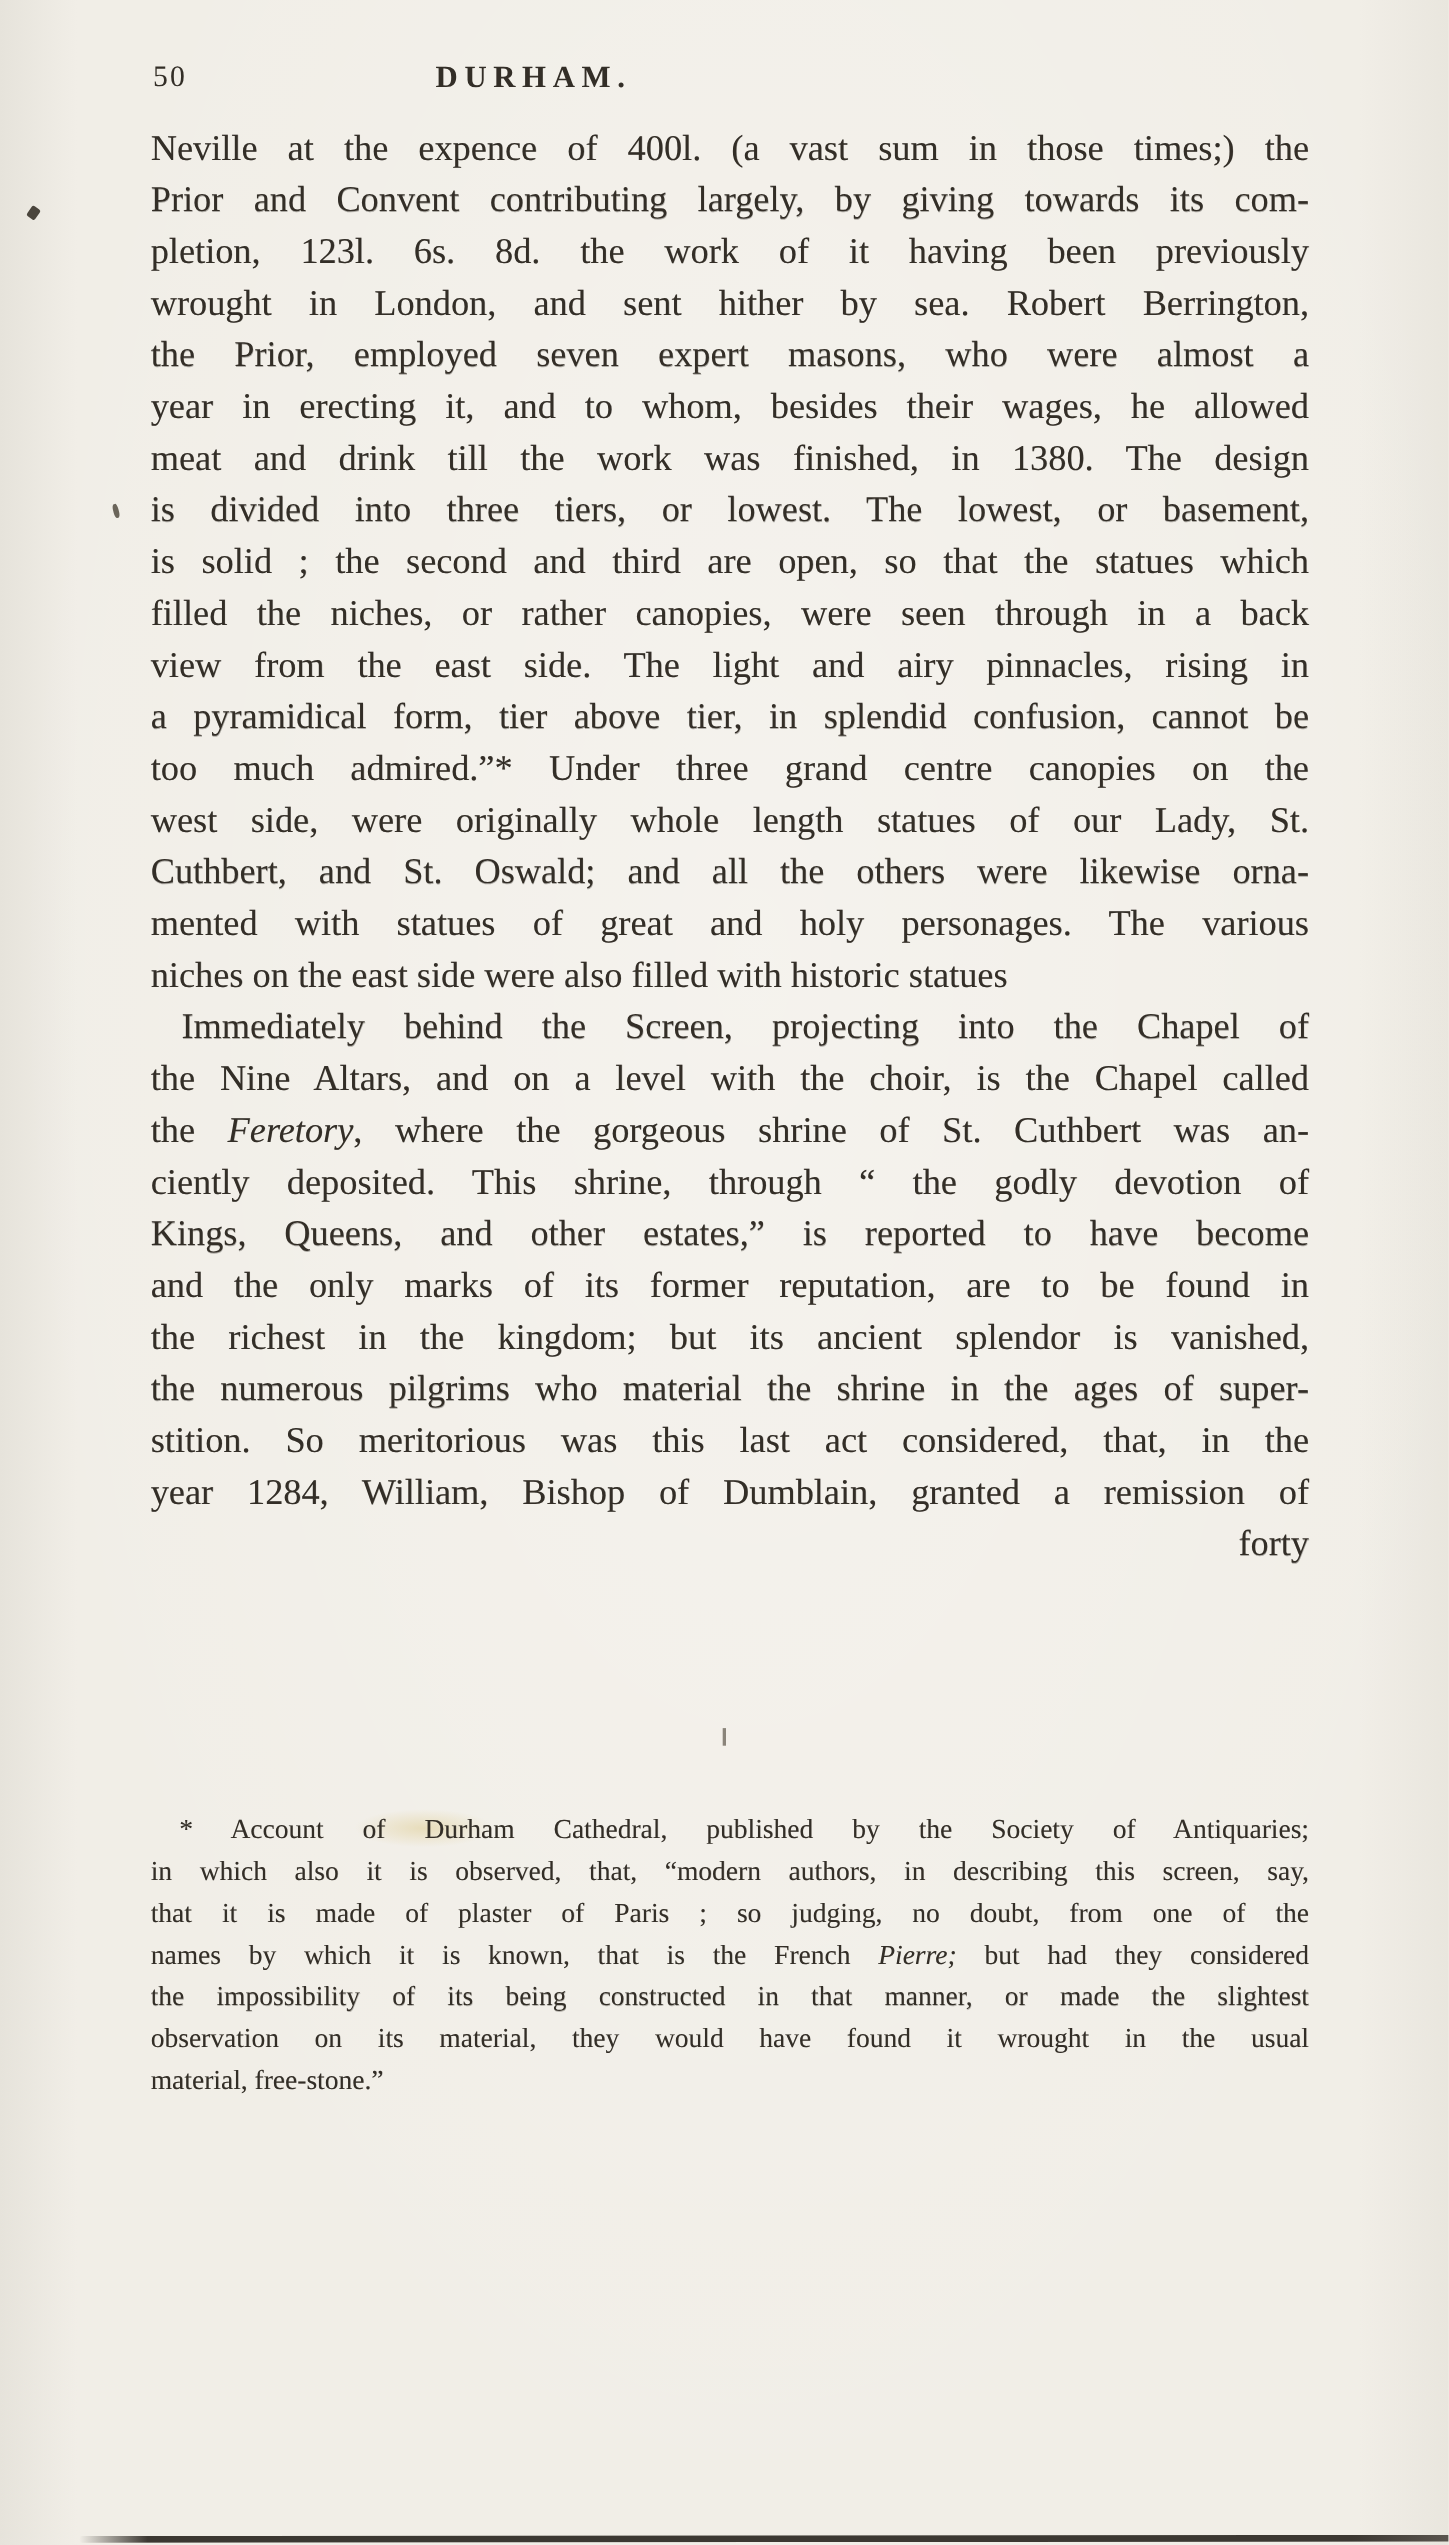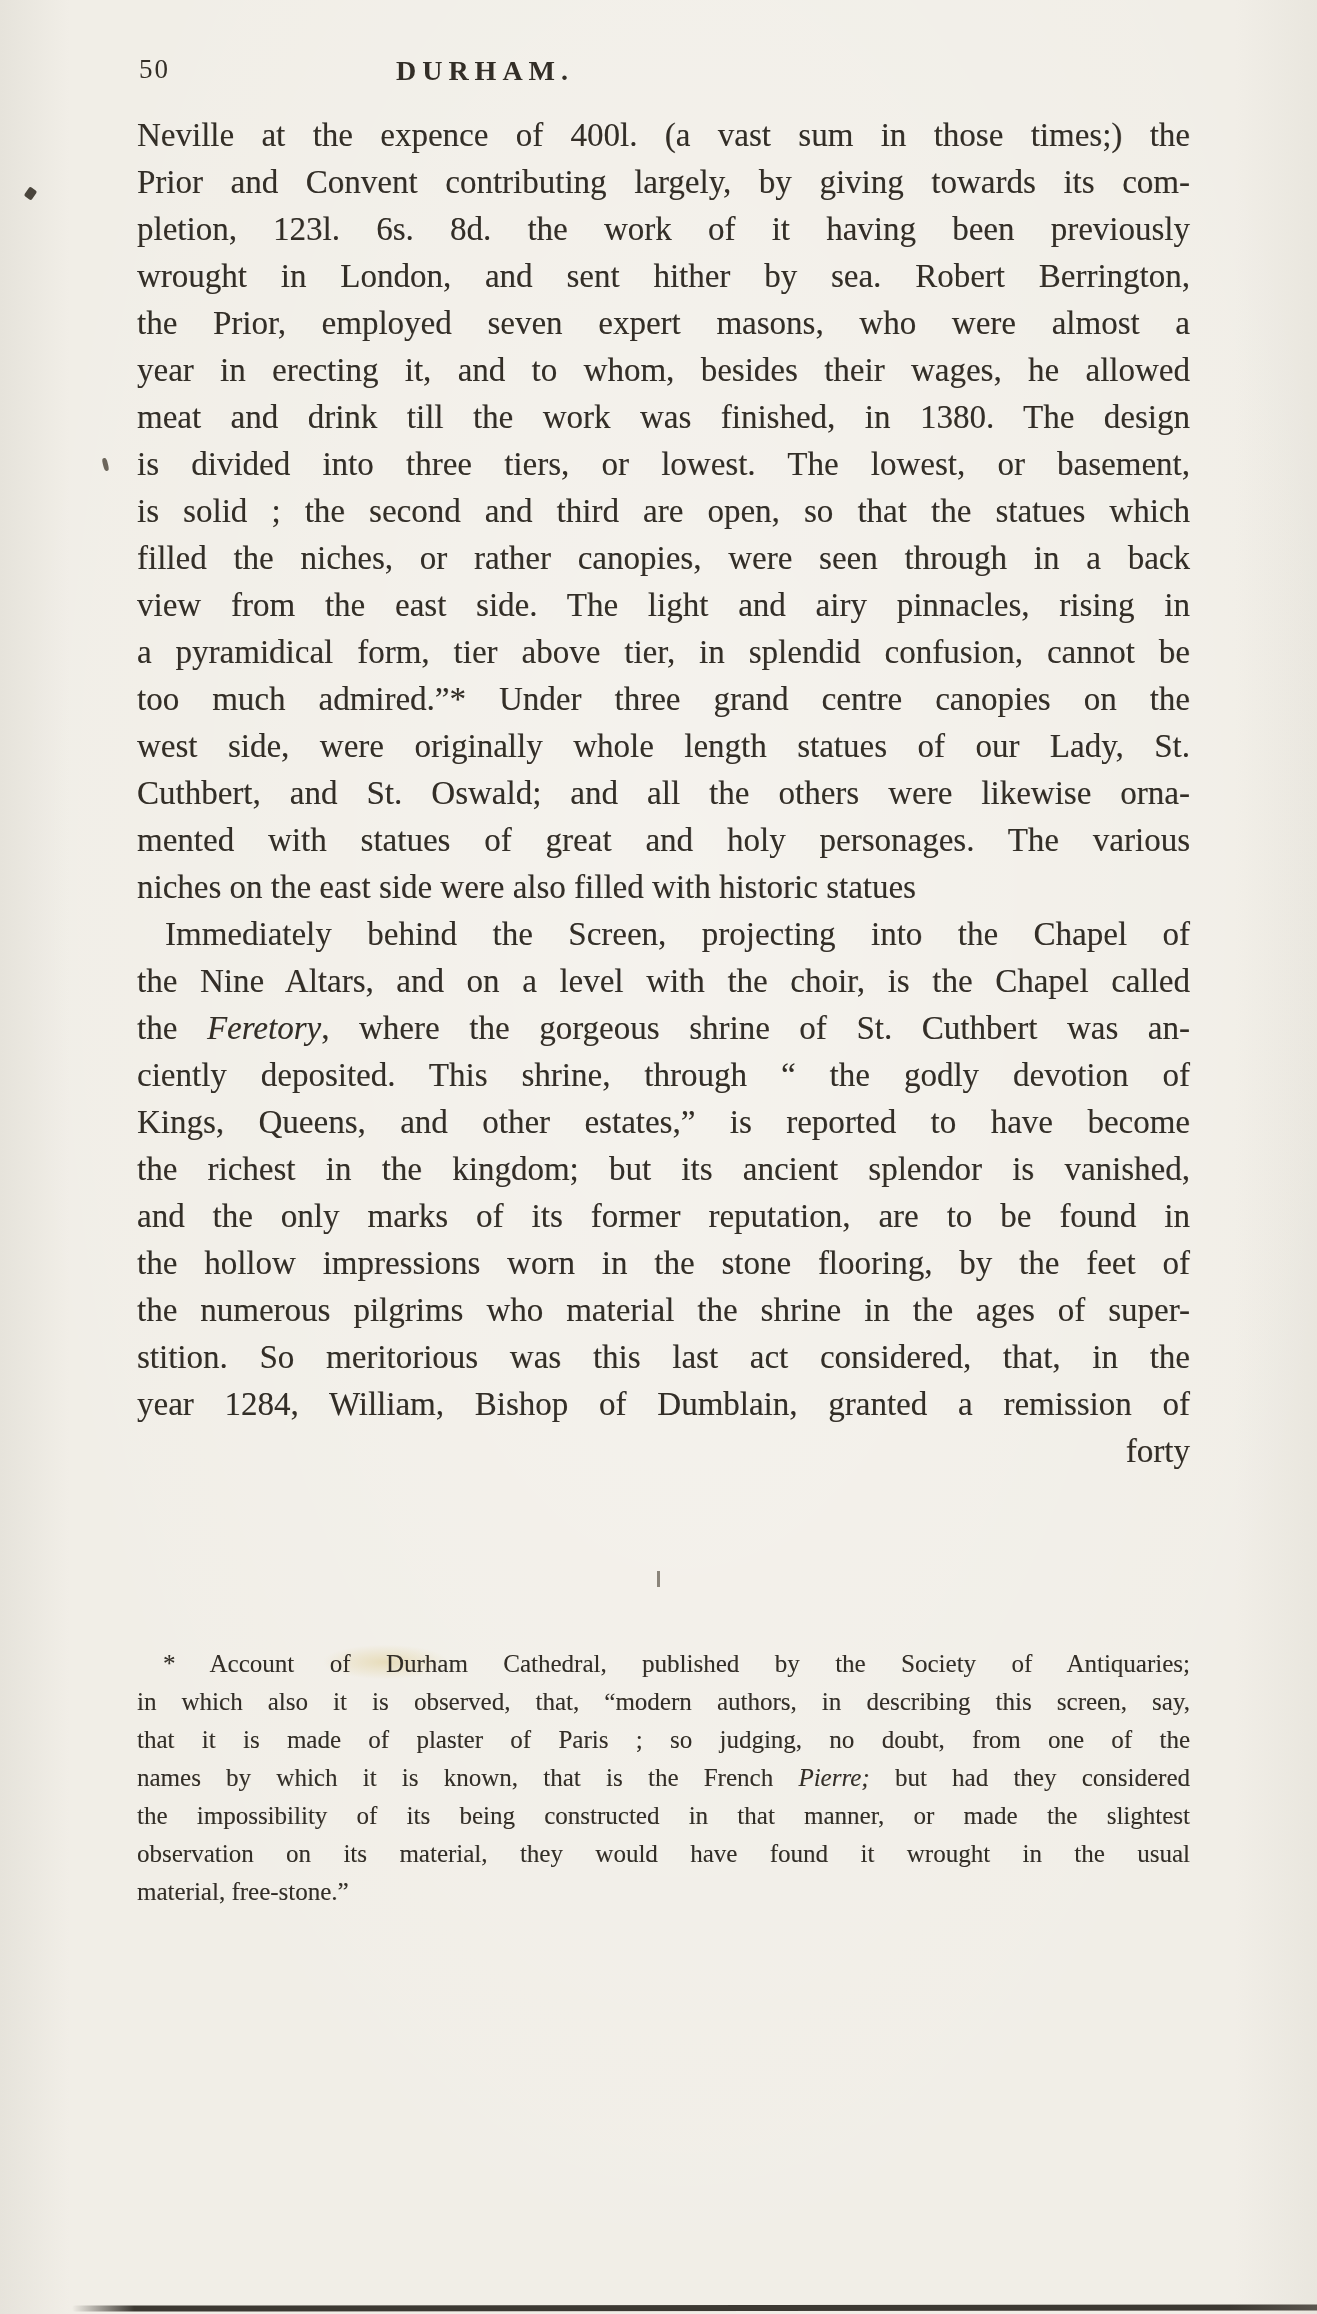--- a/index.html
+++ b/index.html
@@ -141,23 +141,22 @@
         <div class="line">Cuthbert, and St. Oswald; and all the others were likewise orna-</div>
         <div class="line">mented with statues of great and holy personages. The various</div>
         <div class="line last">niches on the east side were also filled with historic statues</div>
       </div>
     <div class="paragraph para-indent">
         <div class="line">Immediately behind the Screen, projecting into the Chapel of</div>
         <div class="line">the Nine Altars, and on a level with the choir, is the Chapel called</div>
         <div class="line">the <i>Feretory</i>, where the gorgeous shrine of St. Cuthbert was an-</div>
         <div class="line">ciently deposited. This shrine, through “ the godly devotion of</div>
         <div class="line">Kings, Queens, and other estates,” is reported to have become</div>
+        <div class="line">and the only marks of its former reputation, are to be found in</div>
         <div class="line">the richest in the kingdom; but its ancient splendor is vanished,</div>
-        <div class="line">and the only marks of its former reputation, are to be found in</div>
-        <div class="line">the hollow impressions worn in the stone flooring, by the feet of</div>
         <div class="line">the numerous pilgrims who material the shrine in the ages of super-</div>
         <div class="line">stition. So meritorious was this last act considered, that, in the</div>
         <div class="line">year 1284, William, Bishop of Dumblain, granted a remission of</div>
       </div>
     <div class="catchword-line">
       <span>forty</span>
     </div>
   </div>
 
   <div class="stain"></div>

